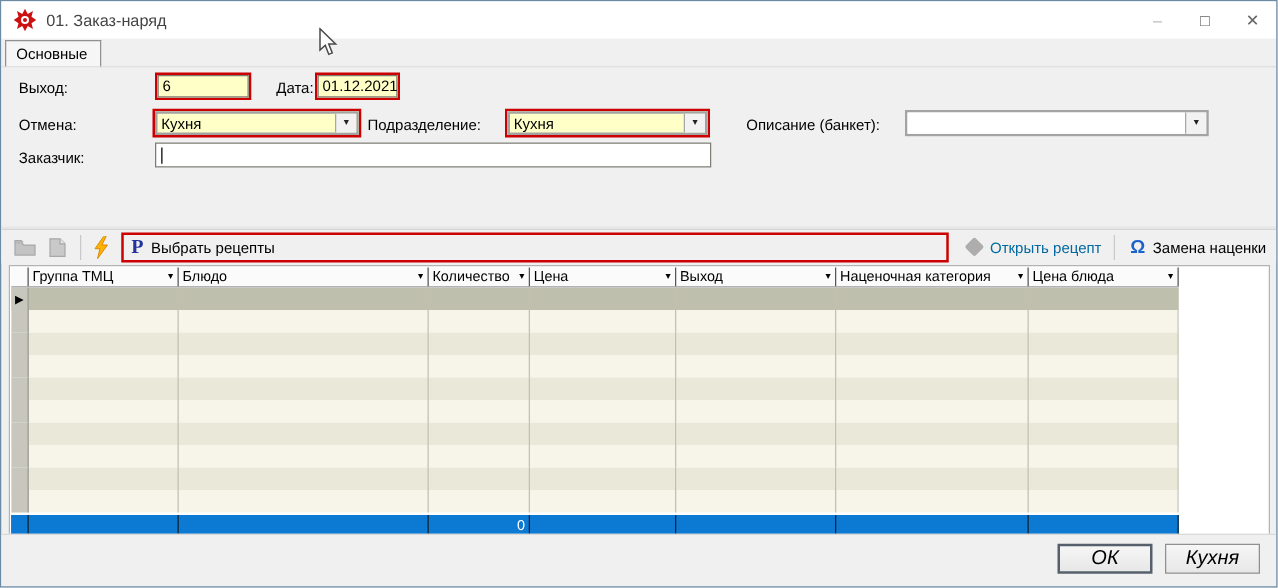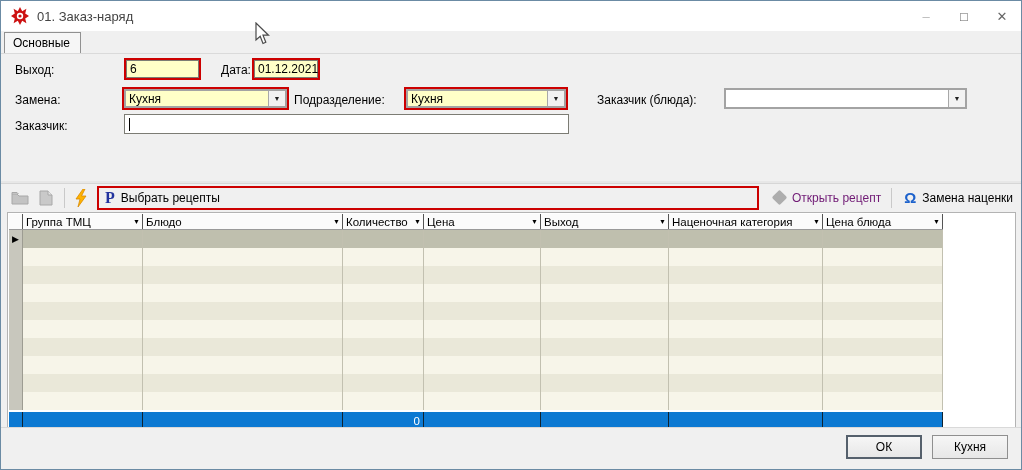--- a/index.html
+++ b/index.html
@@ -36,21 +36,21 @@
   
   .toolbar { position: absolute; top: 182px; left: 0; right: 0; height: 28px; background: #f0f0f0;
              border-top: 1px solid #d6d6d6; box-shadow: 0 -2px 0 #e7e7e7; display: flex; align-items: center; padding-left: 9px; }
   .tb-icon { width: 20px; height: 18px; display: flex; align-items: center; justify-content: center; margin-right: 6px; }
   .tb-sep { width: 1px; height: 20px; background: #c9c9c9; margin: 0 6px 0 2px; }
   .tb-btn { display: flex; align-items: center; gap: 6px; padding: 2px 8px 2px 6px; }
   .tb-btn.hl { border: 2px solid #cc0000; margin-right: 8px; }
   .p-glyph { font-family: "Liberation Serif", serif; font-weight: bold; font-size: 16px; color: #22339e; line-height: 16px; }
   .omega-glyph { font-weight: bold; font-size: 15px; color: #1d62cc; line-height: 15px; }
   .tb-label { font-size: 12px; color: #000; white-space: nowrap; }
-  .tb-label.dis { color: #701a75; }
+  .tb-label.dis { color: #0369a1; }
   .diamond { width: 13px; height: 13px; background: #adadad; transform: rotate(45deg) scale(.85); border-radius: 2px; }
   
   .gridpanel { position: absolute; top: 211px; left: 6px; width: 1009px; height: 217px;
                background: #ffffff; border: 1px solid #b3b3b3; }
   .grid { position: absolute; left: 1px; top: 1px; width: 934px; }
   .ghead { display: flex; height: 16px; background: #fbfbfb; border-bottom: 1px solid #9a9a9a; }
   .hsel { width: 14px; border-right: 1px solid #555; }
   .hc { display: flex; align-items: center; padding: 0 2px 0 3px; border-right: 1px solid #555; font-size: 11.5px; overflow: hidden; }
   .hl { white-space: nowrap; overflow: hidden; flex: 1; }
   .fa { font-size: 7px; color: #000; margin-left: 2px; }
@@ -61,21 +61,21 @@
   .r-sel { background: #bfbfae; }
   .r-lt { background: #f7f5e9; }
   .r-dk { background: #eae8d9; }
   .gsum { display: flex; height: 17px; background: #0c79d2; }
   .gsum .gc { border-right: 1px solid #10232f; display: flex; align-items: center; justify-content: flex-end;
               color: #ffffff; font-size: 11.5px; padding-right: 3px; }
   .gsum .gsel { background: #0c79d2; border-right: 1px solid #10232f; }
   
   .footer { position: absolute; left: 0; right: 0; bottom: 0; height: 42px; background: #f0f0f0; border-top: 1px solid #d9d9d9; }
   .btn { position: absolute; width: 76px; height: 24px; background: linear-gradient(#f6f6f6, #e7e7e7);
-         display: flex; align-items: center; justify-content: center; font-size: 12px; }
+         display: flex; align-items: center; justify-content: center; font-size: 16px; font-style: italic; }
   .btn.ok { left: 845px; top: 7px; border: 2px solid #55606c; }
   .btn.cancel { left: 931px; top: 7px; border: 1px solid #8f8f8f; }
   
   .cursor { position: absolute; left: 254px; top: 21px; width: 16px; height: 24px; pointer-events: none; }
 </style>
 </head>
 <body>
 
 <div class="window">
 
@@ -102,37 +102,37 @@
     <span class="flabel" style="left:14px; top:9px;">Выход:</span>
     <div class="redbox" style="left:123px; top:4px; width:77px; height:22px;">
       <div class="yfield">6</div>
     </div>
 
     <span class="flabel" style="left:220px; top:9px;">Дата:</span>
     <div class="redbox" style="left:251px; top:4px; width:68px; height:22px;">
       <div class="yfield">01.12.2021</div>
     </div>
 
-    <span class="flabel" style="left:14px; top:39px;">Замена:</span>
+    <span class="flabel" style="left:14px; top:39px;">Отмена:</span>
     <div class="redbox" style="left:121px; top:33px; width:167px; height:23px;">
       <div class="combo">
         <span class="cval">Кухня</span>
         <span class="cbtn">▼</span>
       </div>
     </div>
 
     <span class="flabel" style="left:293px; top:39px;">Подразделение:</span>
     <div class="redbox" style="left:403px; top:33px; width:164px; height:23px;">
       <div class="combo">
         <span class="cval">Кухня</span>
         <span class="cbtn">▼</span>
       </div>
     </div>
 
-    <span class="flabel" style="left:596px; top:39px;">Заказчик (блюда):</span>
+    <span class="flabel" style="left:596px; top:39px;">Описание (банкет):</span>
     <div style="position:absolute; left:723px; top:34px; width:243px; height:21px;">
       <div class="combo white">
         <span class="cval"></span>
         <span class="cbtn">▼</span>
       </div>
     </div>
 
     <span class="flabel" style="left:14px; top:65px;">Заказчик:</span>
     <div class="txtinput" style="left:123px; top:60px; width:445px; height:20px;">
       <span class="caret"></span>

